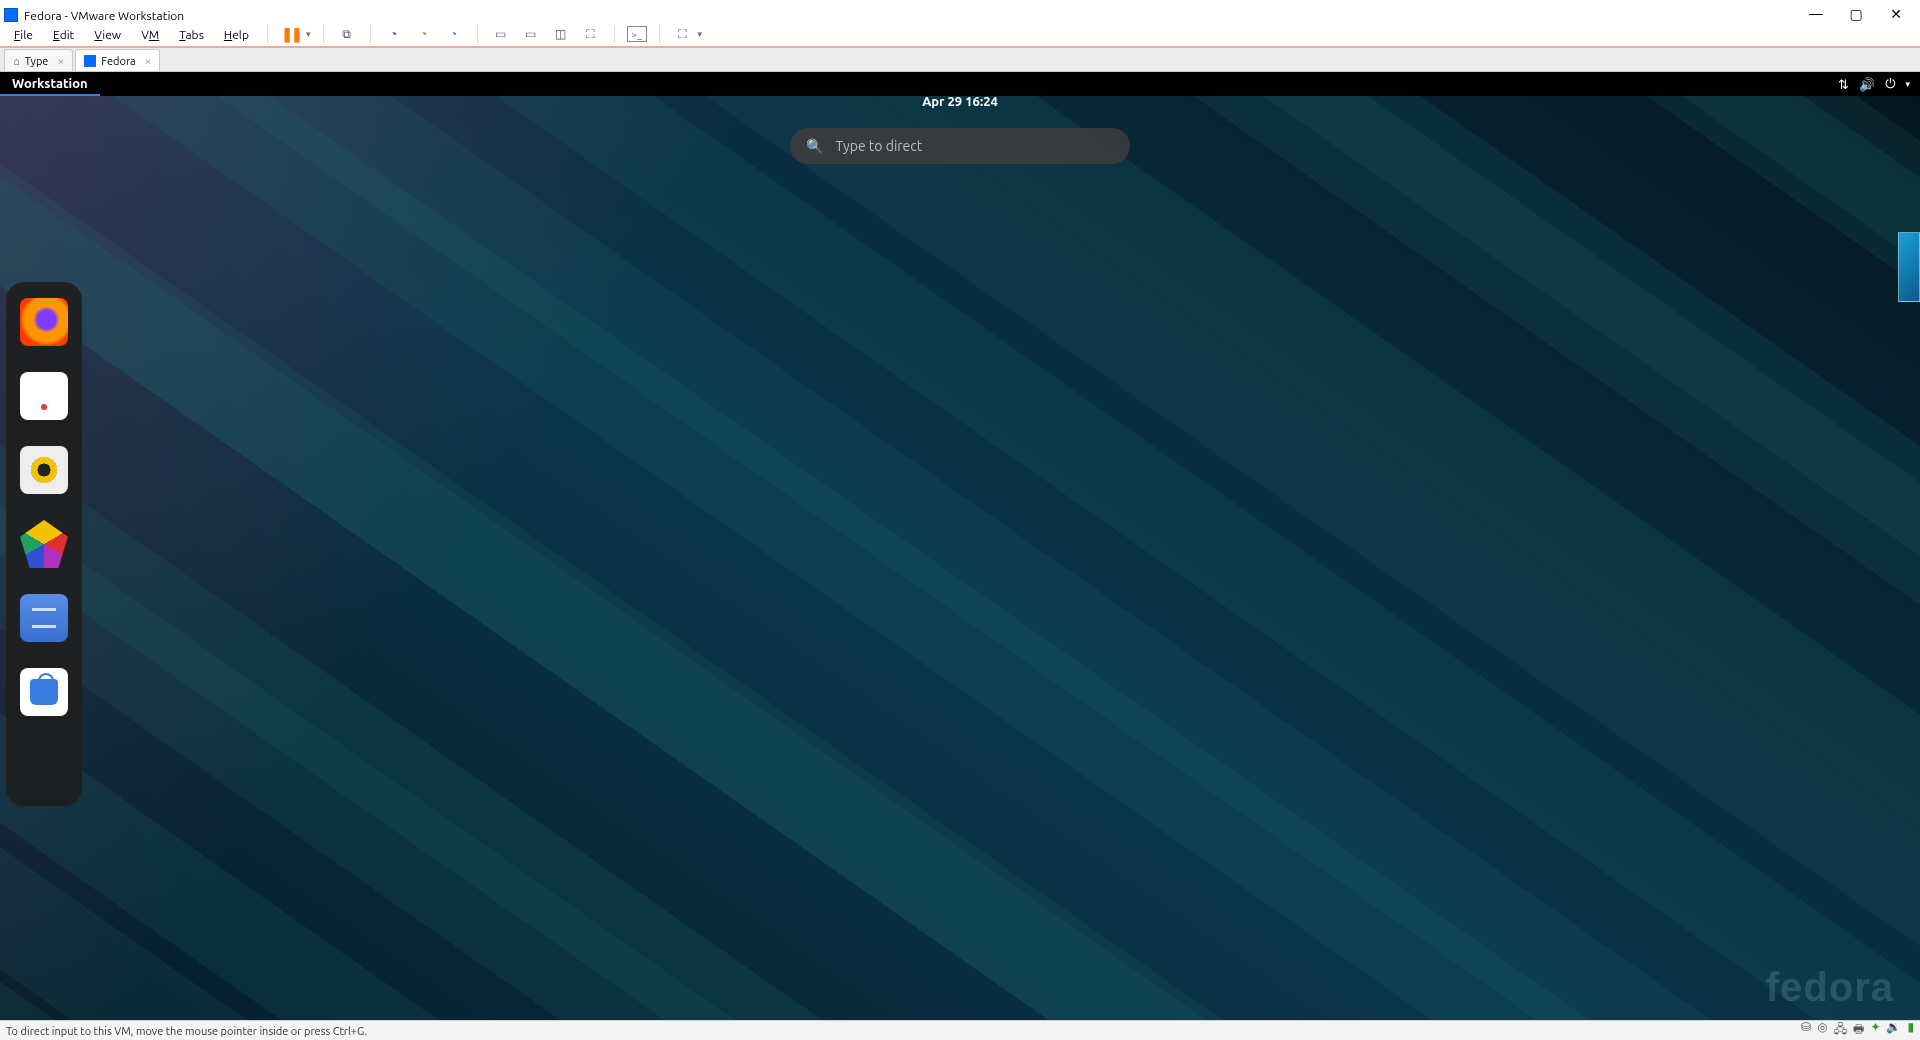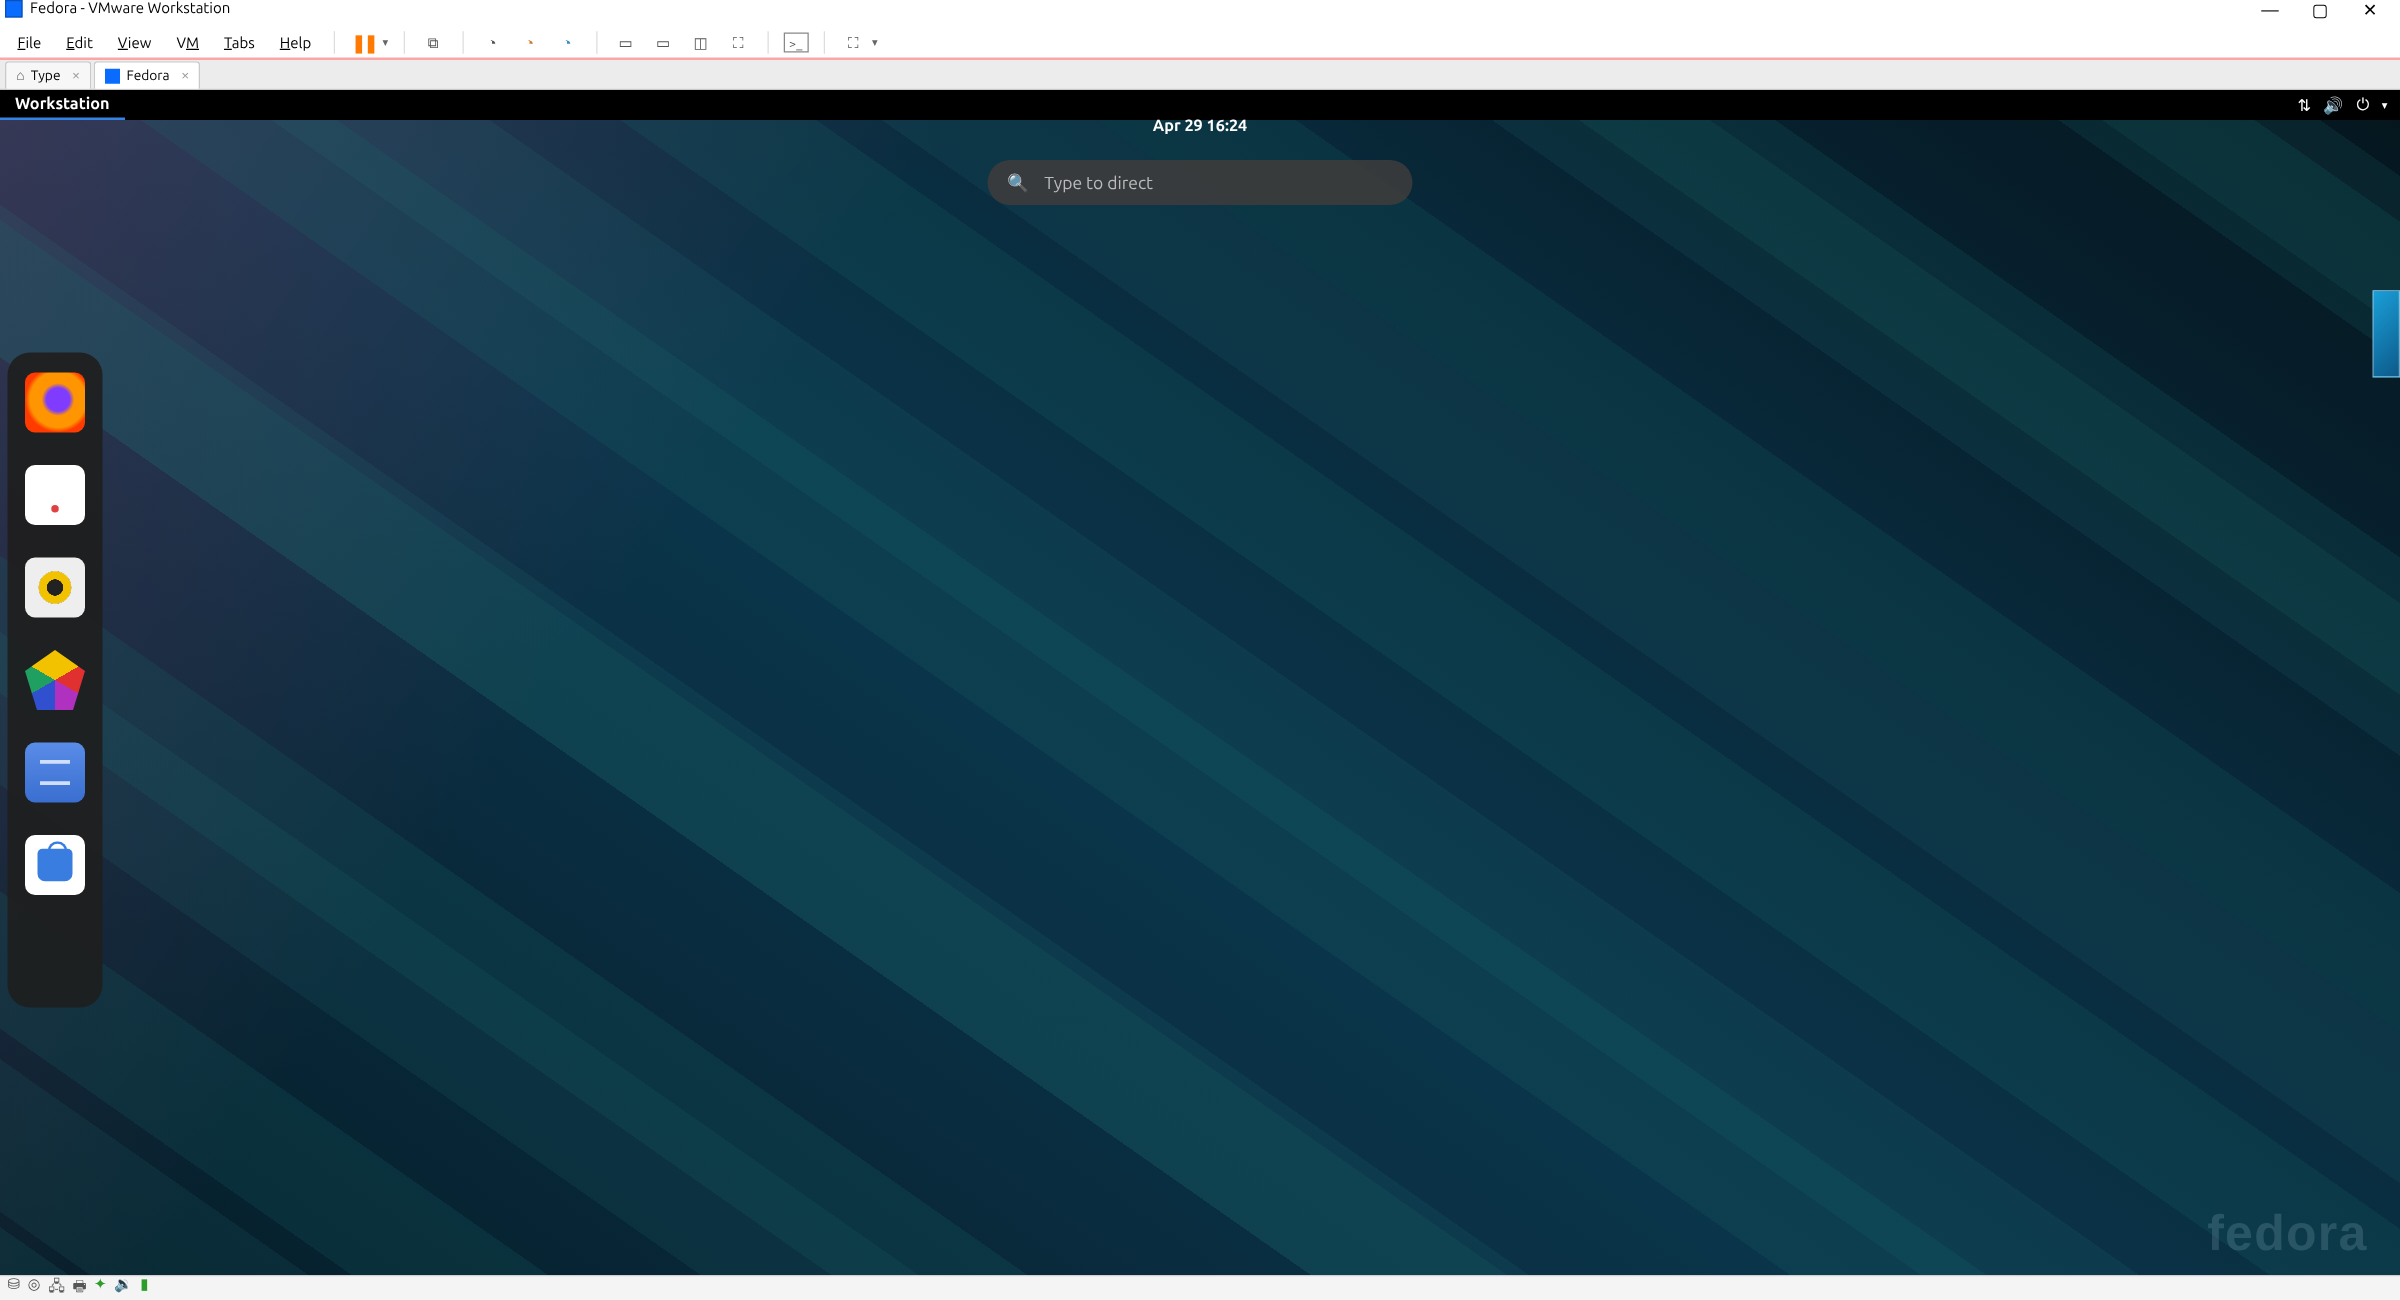--- a/index.html
+++ b/index.html
@@ -1,19 +1,19 @@
 <!DOCTYPE html>
 <html><head>
 <meta charset="utf-8">
 <style>
 * { margin: 0; padding: 0; box-sizing: border-box; font-family: "Segoe UI", Ubuntu, Arial, sans-serif; }
 html, body { width: 1920px; height: 1040px; overflow: hidden; background: #fff; }
 
 
-.titlebar { height: 22px; background: #fff; display: flex; align-items: flex-start; padding: 0 4px; font-size: 12px; color: #000; }
+.titlebar { height: 22px; background: #fff; display: flex; align-items: flex-end; padding: 0 4px; font-size: 12px; color: #000; }
 .titlebar .vm-icon { width: 14px; height: 14px; background: #0a6cff; margin-right: 6px; display: inline-block; border: 1px solid #0a50b8; }
 .titlebar .title { flex: 1; }
 .titlebar .winbtn { width: 40px; text-align: center; font-size: 14px; cursor: default; }
 
 
 .menubar { height: 26px; background: #fff; display: flex; align-items: center; padding: 2px 8px; font-size: 12px; gap: 8px; border-bottom: 2px solid #fca5a5; }
 .menubar .menu { padding: 2px 6px; cursor: default; }
 .menubar .menu u { text-decoration: underline; }
 .menubar .sep { width: 1px; height: 18px; background: #ddd; margin: 0 4px; }
 .menubar .tbtn { width: 22px; height: 22px; display: flex; align-items: center; justify-content: center; color: #555; }
@@ -185,20 +185,21 @@
         <span></span>
         <span></span>
         <span></span>
     </div>
   </div>
 
   <div class="ws-thumb"></div>
 </div>
 
 <div class="statusbar">
+  <span class="msg">To direct input to this VM, move the mouse pointer inside or press Ctrl+G.</span>
   <div class="icons">
     <span>⛁</span>
     <span>◎</span>
     <span>🖧</span>
     <span>🖶</span>
     <span class="green">✦</span>
     <span>🔉</span>
     <span class="green">▮</span>
   </div>
 </div>

